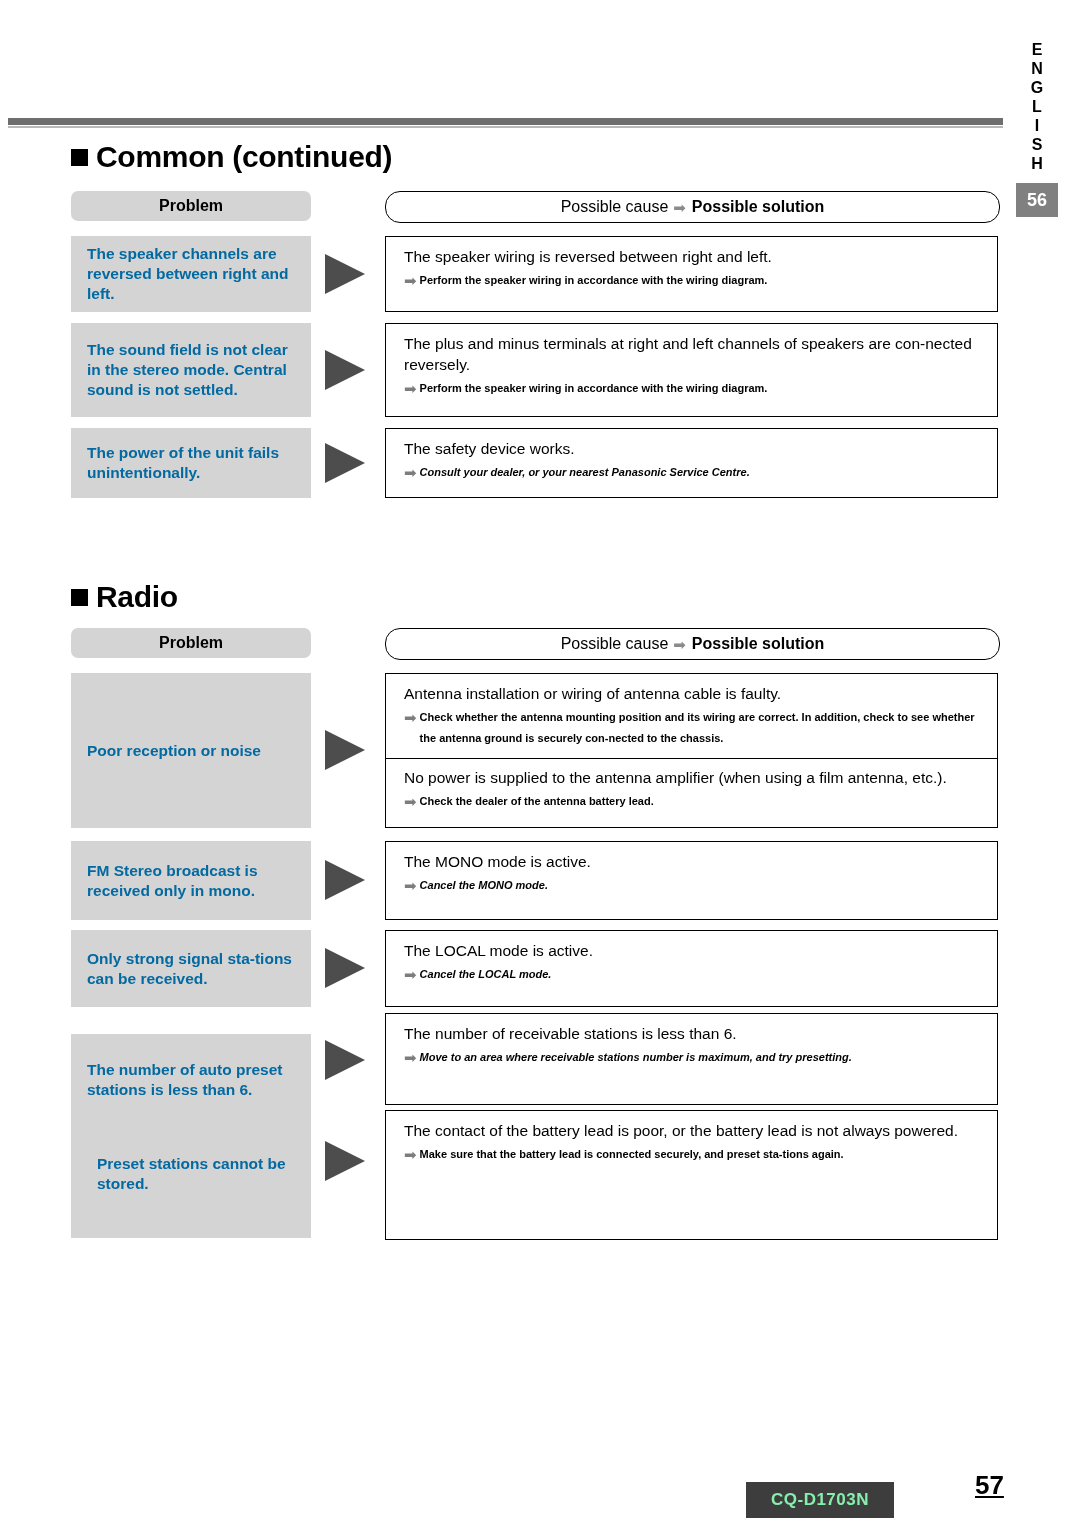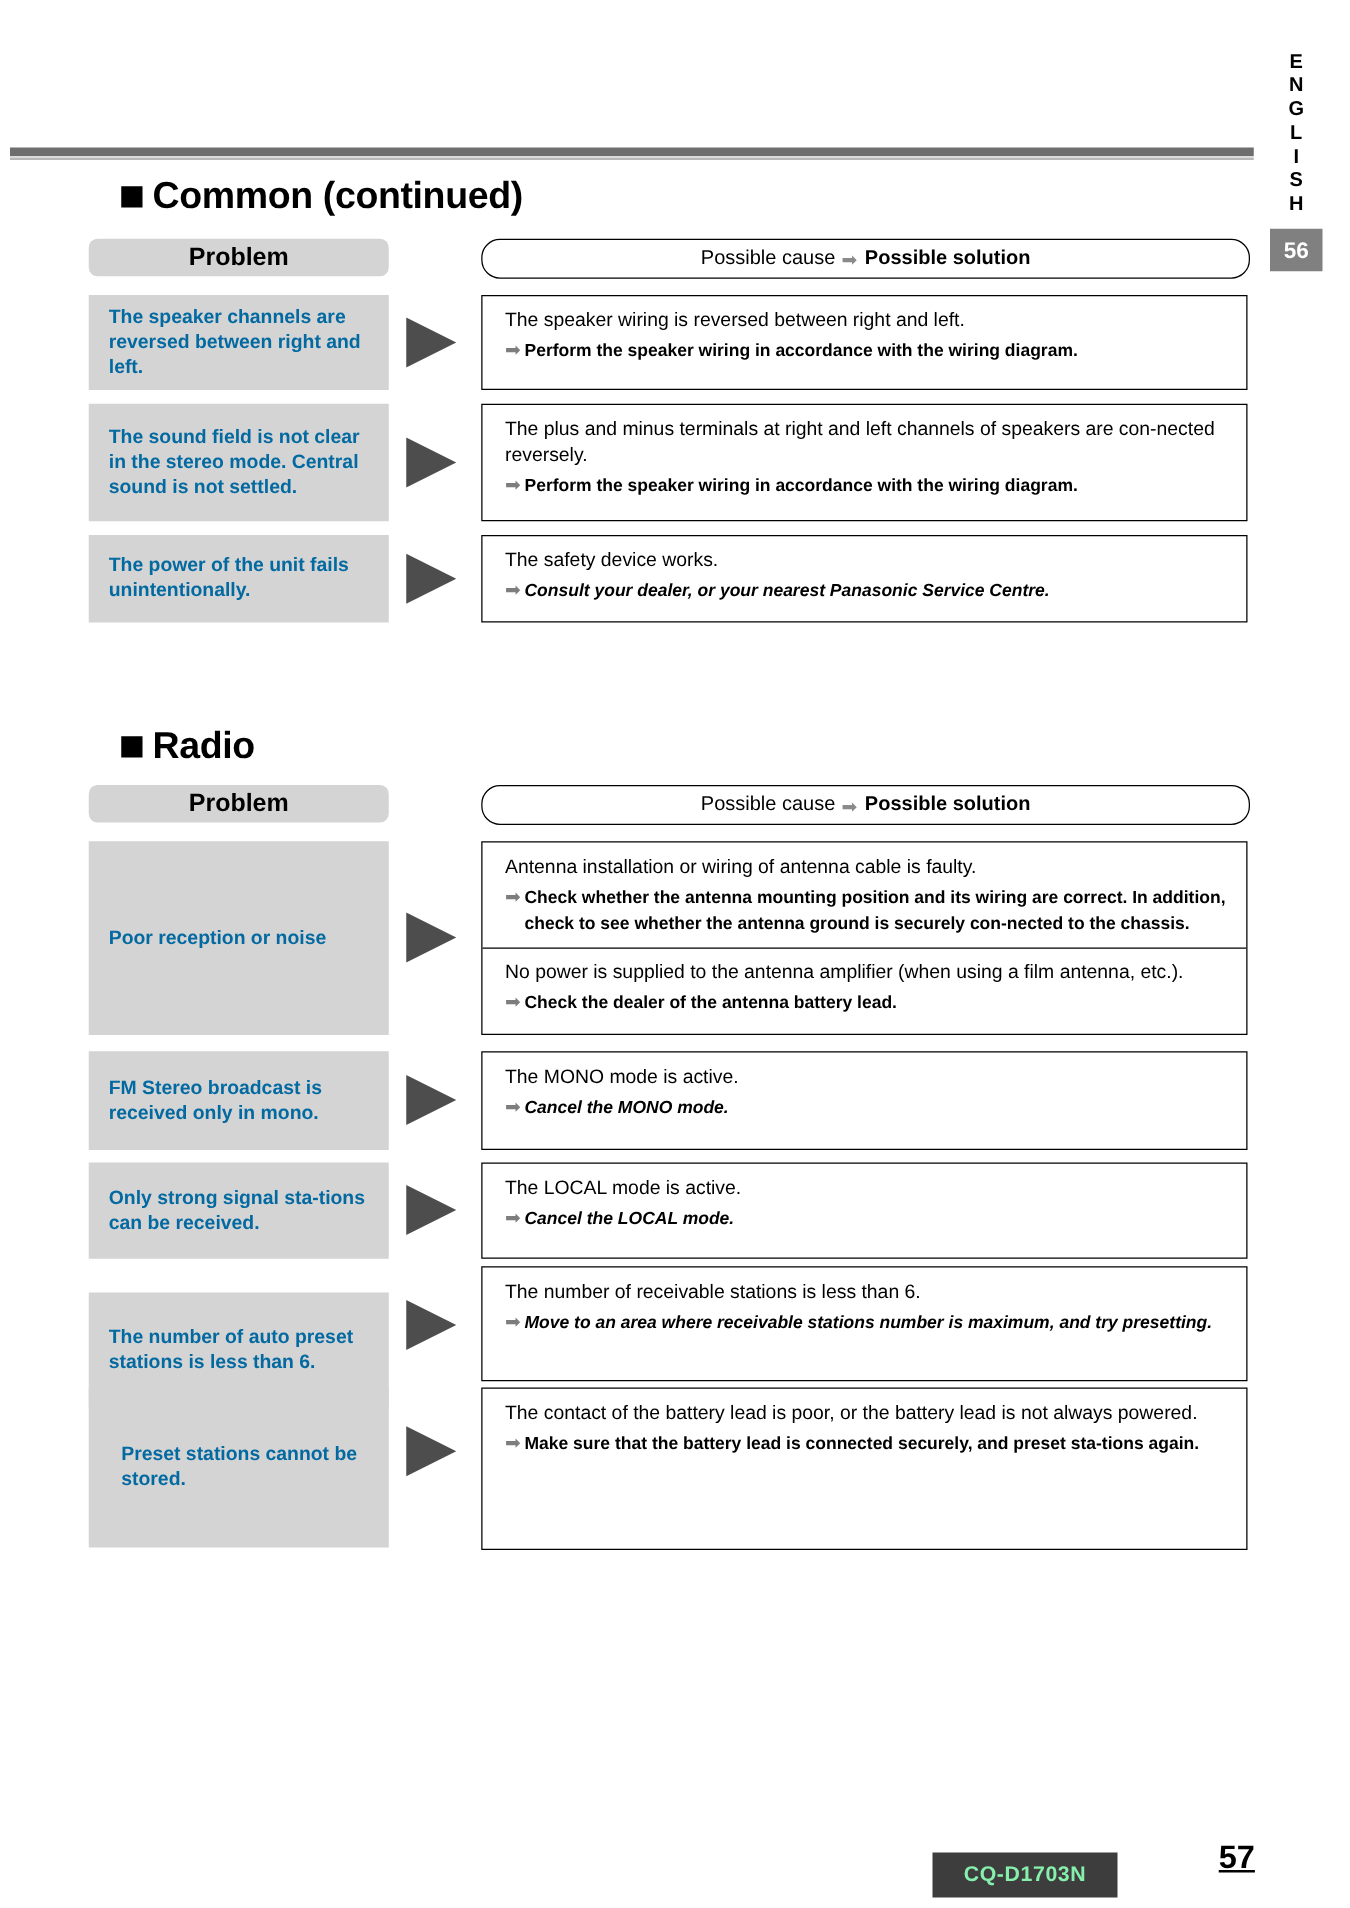--- a/index.html
+++ b/index.html
@@ -66,21 +66,20 @@
     height: 2px;
     background: #b8b8b8;
   }
 
   
   .section-head {
     position: absolute;
     display: flex;
     align-items: center;
     gap: 8px;
-    margin-left: 26px;
   }
   .sq {
     width: 17px;
     height: 17px;
     background: #000;
     display: inline-block;
   }
   .section-title {
     font-size: 30px;
     font-weight: bold;
@@ -91,21 +90,21 @@
   .problem-head {
     position: absolute;
     width: 240px;
     height: 30px;
     background: #d4d4d4;
     border-radius: 7px;
     display: flex;
     align-items: center;
     justify-content: center;
     font-weight: bold;
-    font-size: 20px;
+    font-size: 16px;
   }
   .cause-head {
     position: absolute;
     left: 385px;
     width: 613px;
     height: 30px;
     border: 1.5px solid #000;
     border-radius: 15px;
     display: flex;
     align-items: center;
@@ -170,21 +169,21 @@
   }
   .sol-line .ar {
     color: #7d7d7d;
     font-size: 15px;
     flex: 0 0 auto;
     margin-right: 3px;
     line-height: 21px;
   }
   .sol-line .txt {
     font-weight: bold;
-    font-size: 14px;
+    font-size: 11px;
     line-height: 21px;
   }
   .sol-line .txt.ital {
     font-style: italic;
   }
   .divider {
     border-top: 1.4px solid #000;
     margin: 9px -12px 8px -18px;
   }
 

